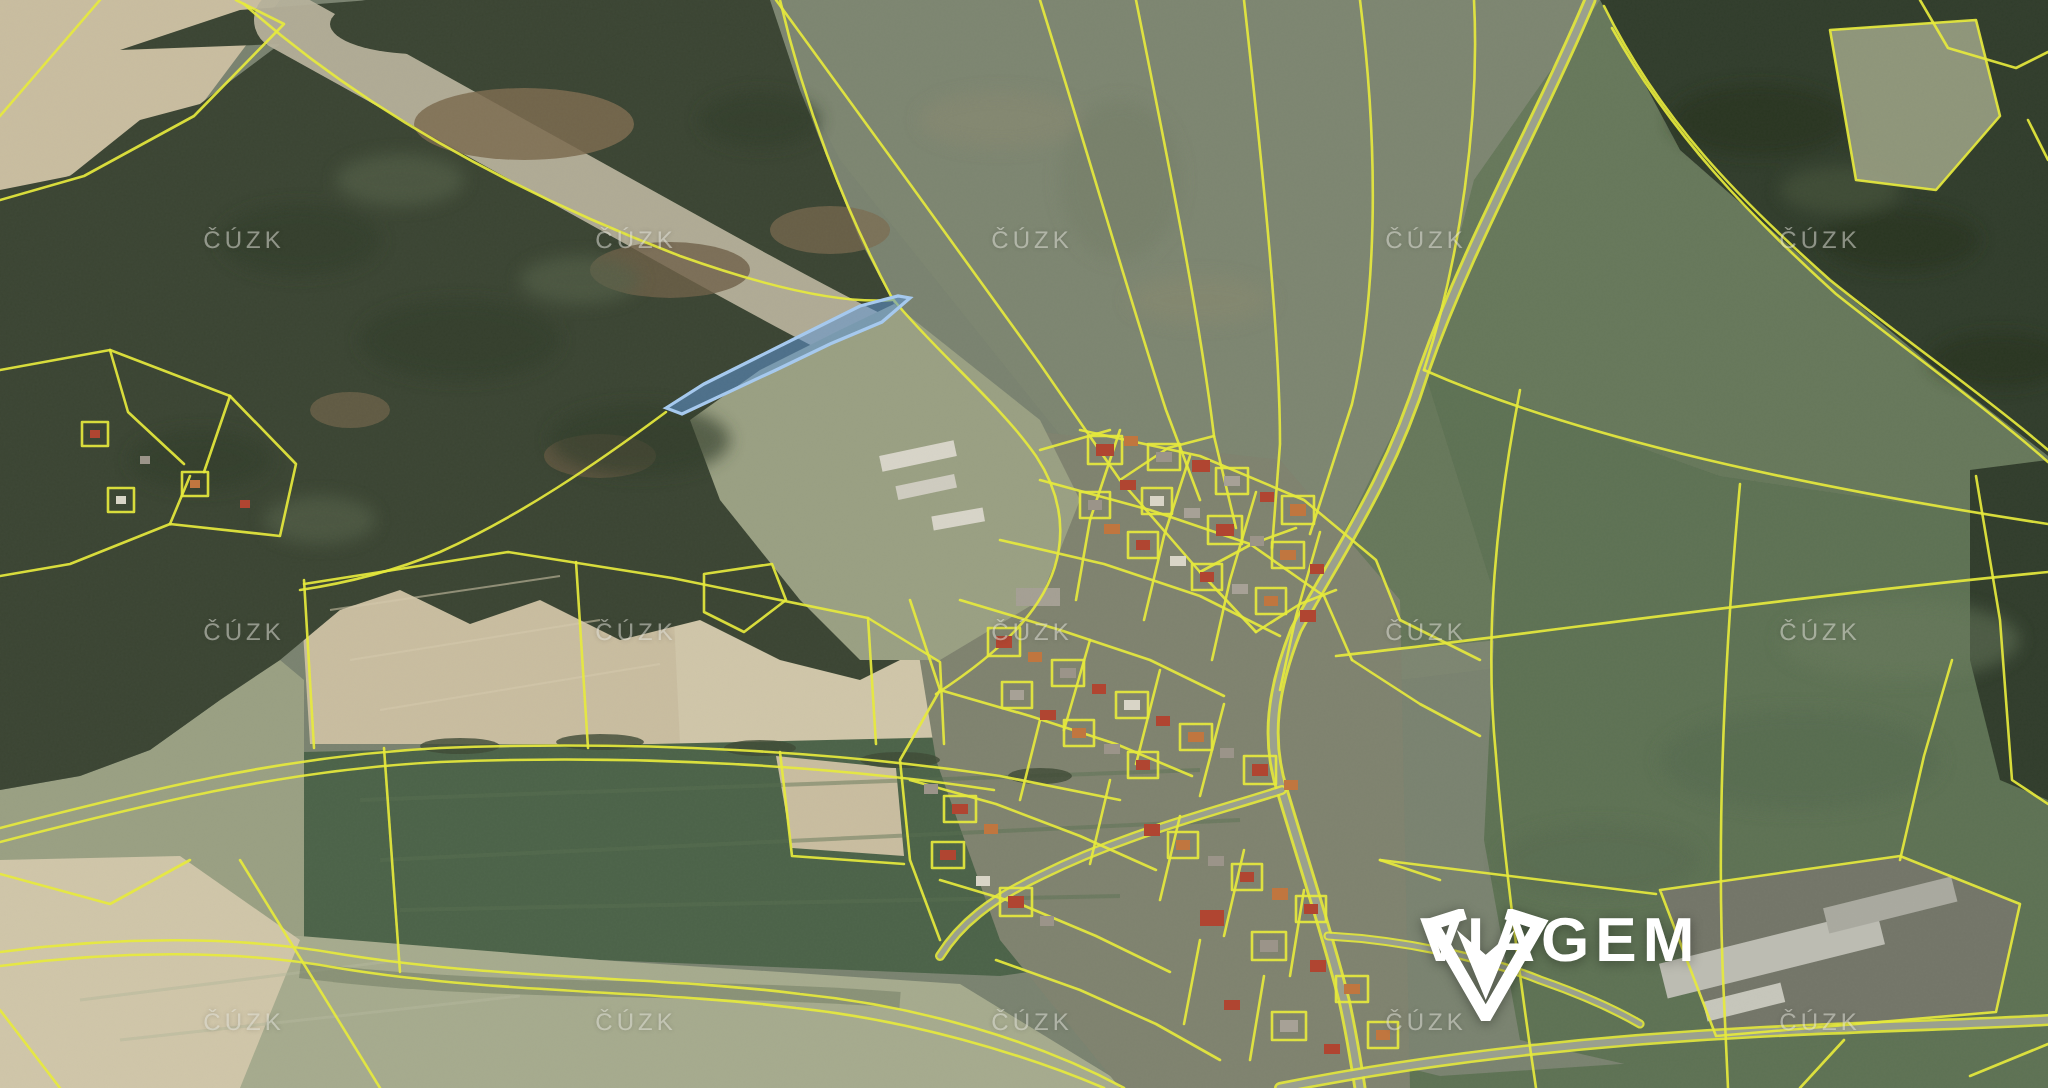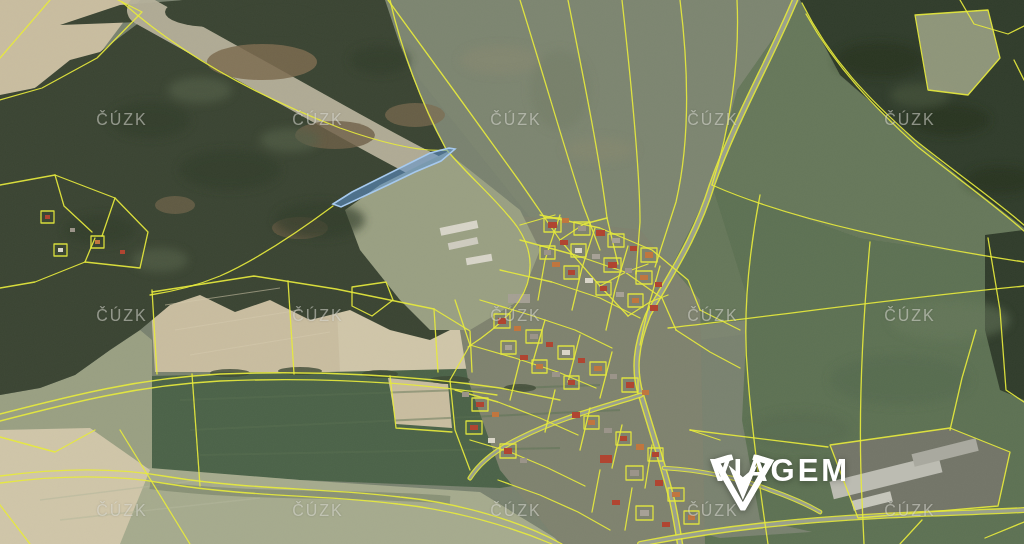--- a/index.html
+++ b/index.html
@@ -22,21 +22,21 @@
   .forest2{fill:var(--forest-dark,#313d2c);}
   .vbase{fill:var(--village,#7f836f);}
   .yl{stroke:var(--yline,#e6e93d);fill:none;stroke-width:1.3;opacity:.92;stroke-linejoin:round;stroke-linecap:round;}
   .ylf{stroke:var(--yline,#e6e93d);stroke-width:1.3;opacity:.92;stroke-linejoin:round;fill:none;}
   .roadY{stroke:var(--yline,#e6e93d);fill:none;opacity:.9;stroke-linejoin:round;stroke-linecap:round;}
   .roadF{stroke:var(--road,#9aa08e);fill:none;stroke-linejoin:round;stroke-linecap:round;}
   .hl{fill:var(--hl-fill,#5e95d4);fill-opacity:.55;stroke:var(--hl-stroke,#9cc3ec);stroke-width:1.6;}
   .wm{
     position:absolute;transform:translate(-50%,-50%);
     color:var(--wm-color,rgba(235,235,230,.5));
-    font-size:16px;letter-spacing:2px;font-weight:400;white-space:nowrap;
+    font-size:12px;letter-spacing:2px;font-weight:400;white-space:nowrap;
     text-shadow:0 0 2px rgba(60,60,55,.25);user-select:none;
   }
   .brand{
     position:absolute;left:780px;top:470px;transform:translate(-50%,-50%);
     display:flex;flex-direction:column;align-items:center;gap:6px;
     color:#fff;filter:drop-shadow(0 1px 3px rgba(0,0,0,.35));
   }
   .brand .word{
     font-size:31px;font-weight:700;letter-spacing:3px;color:#fff;line-height:1;
   }

